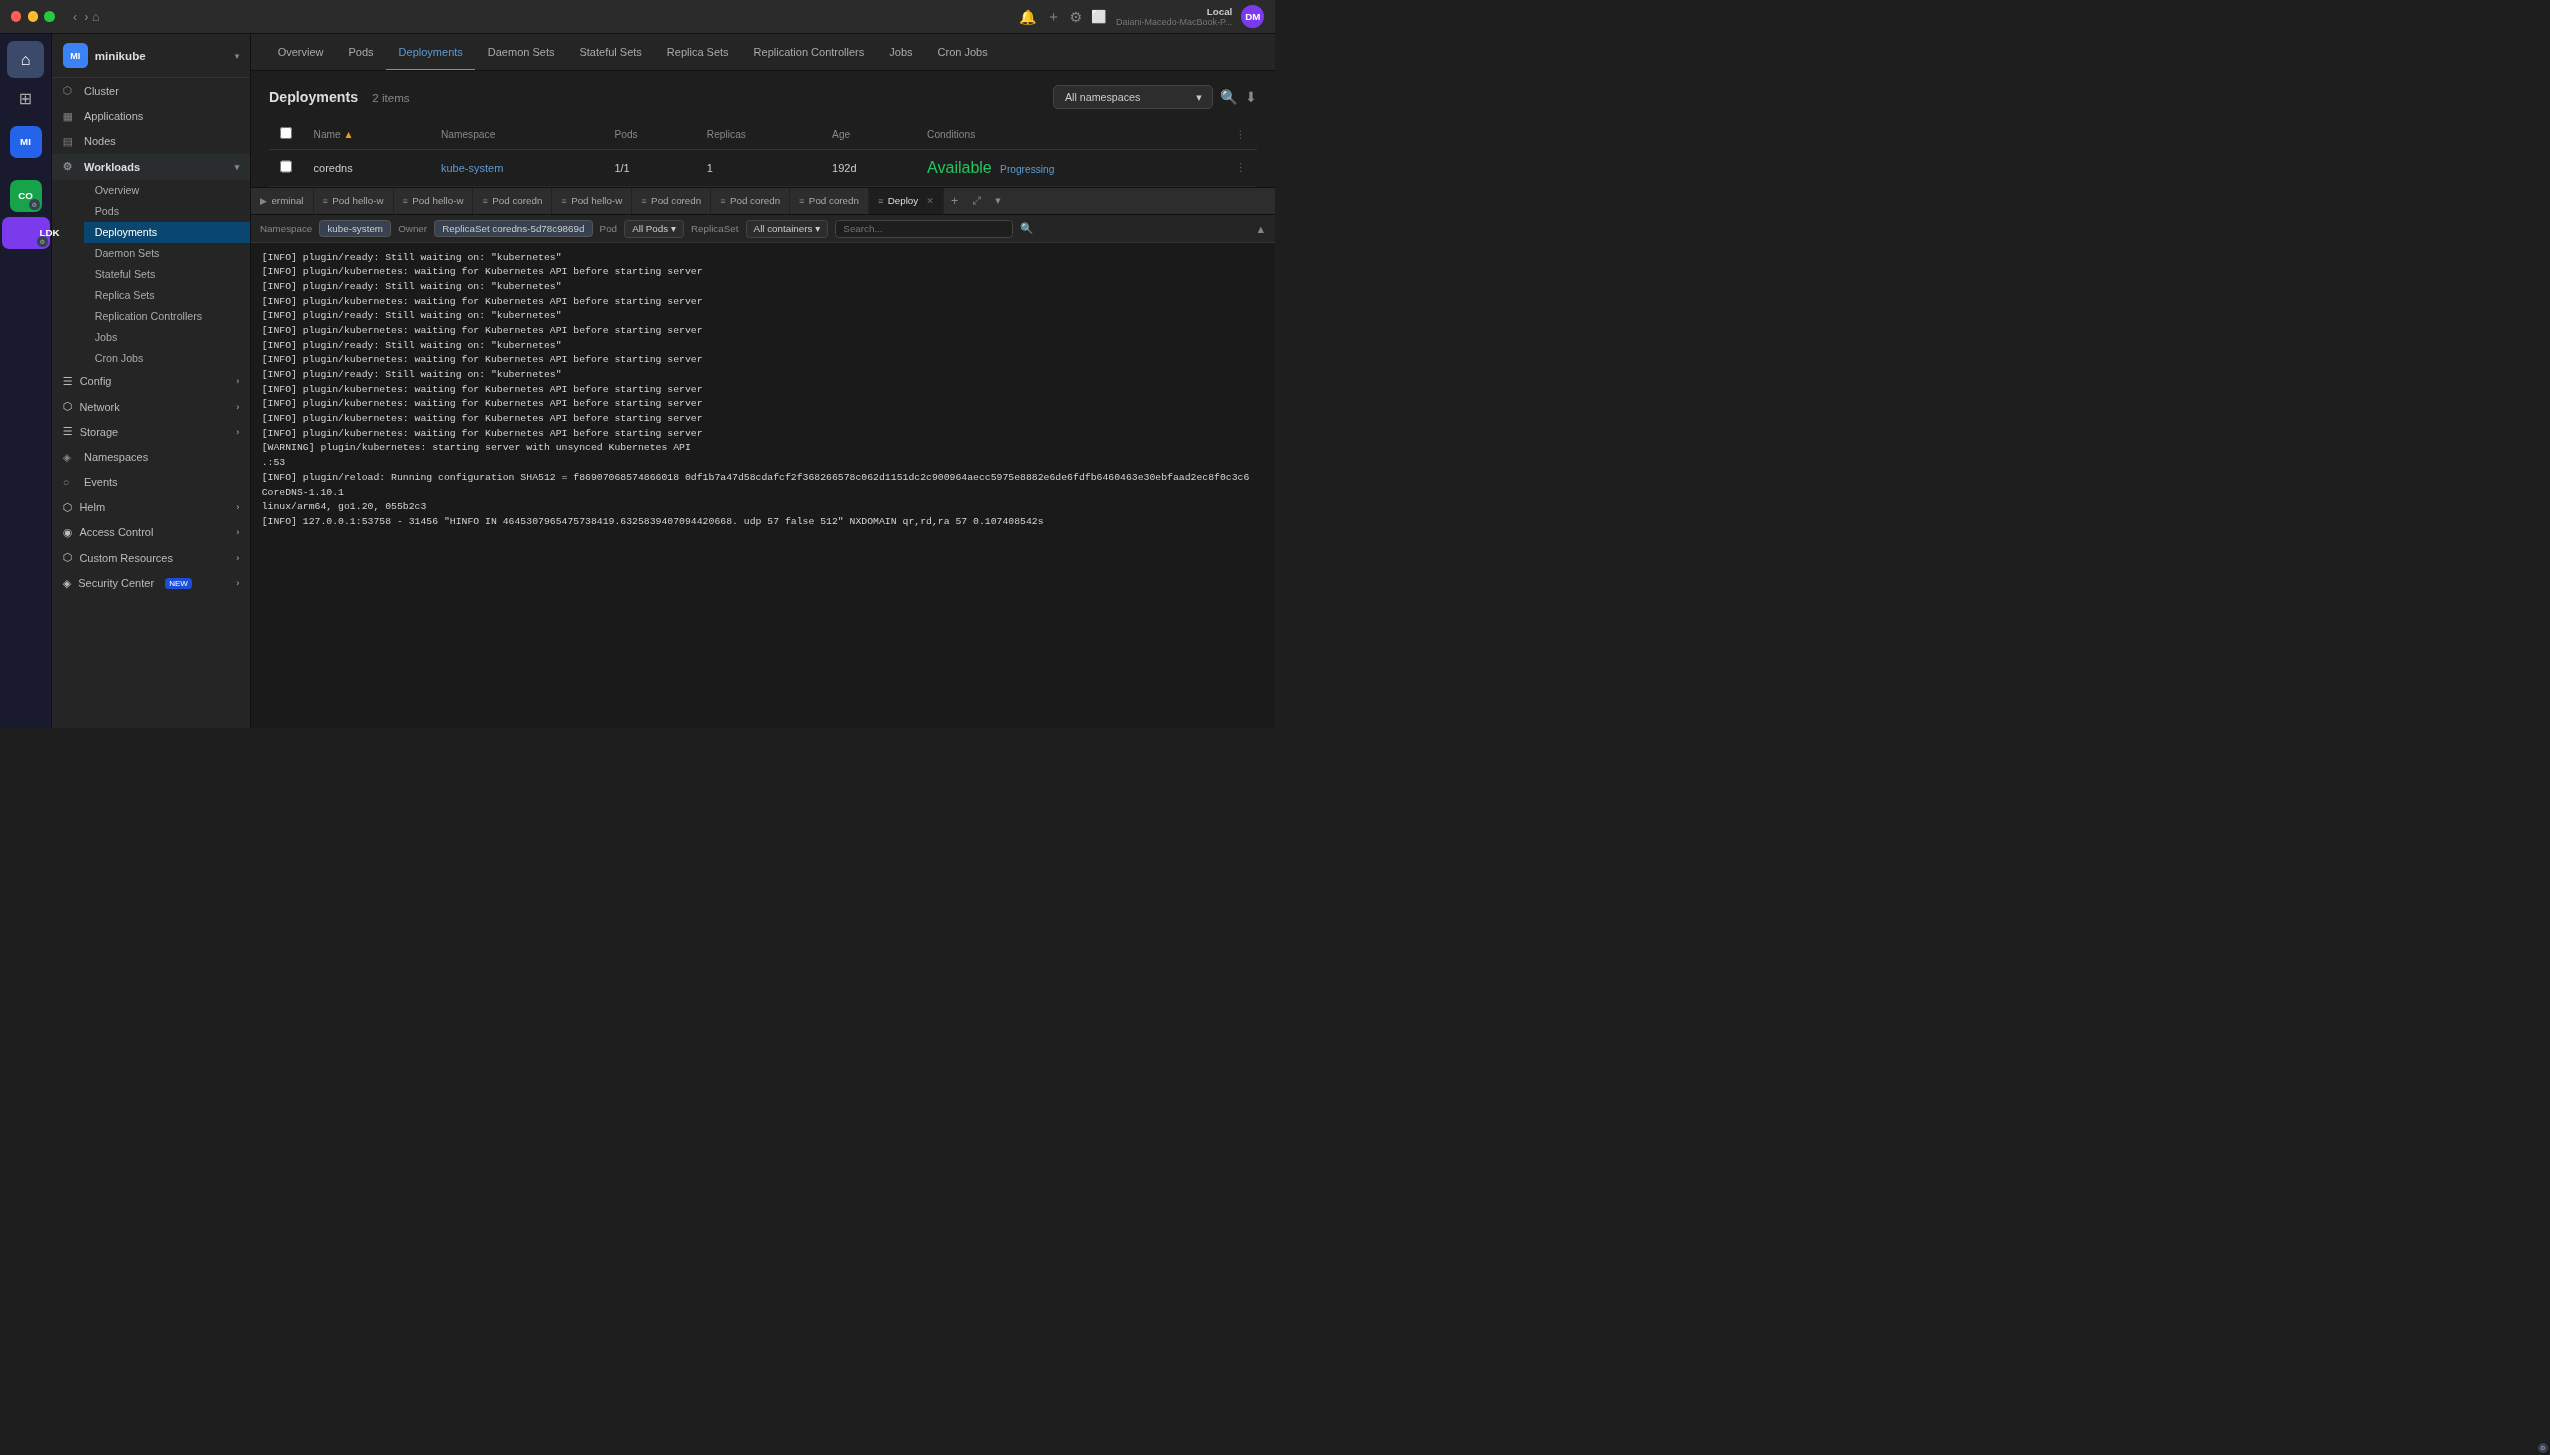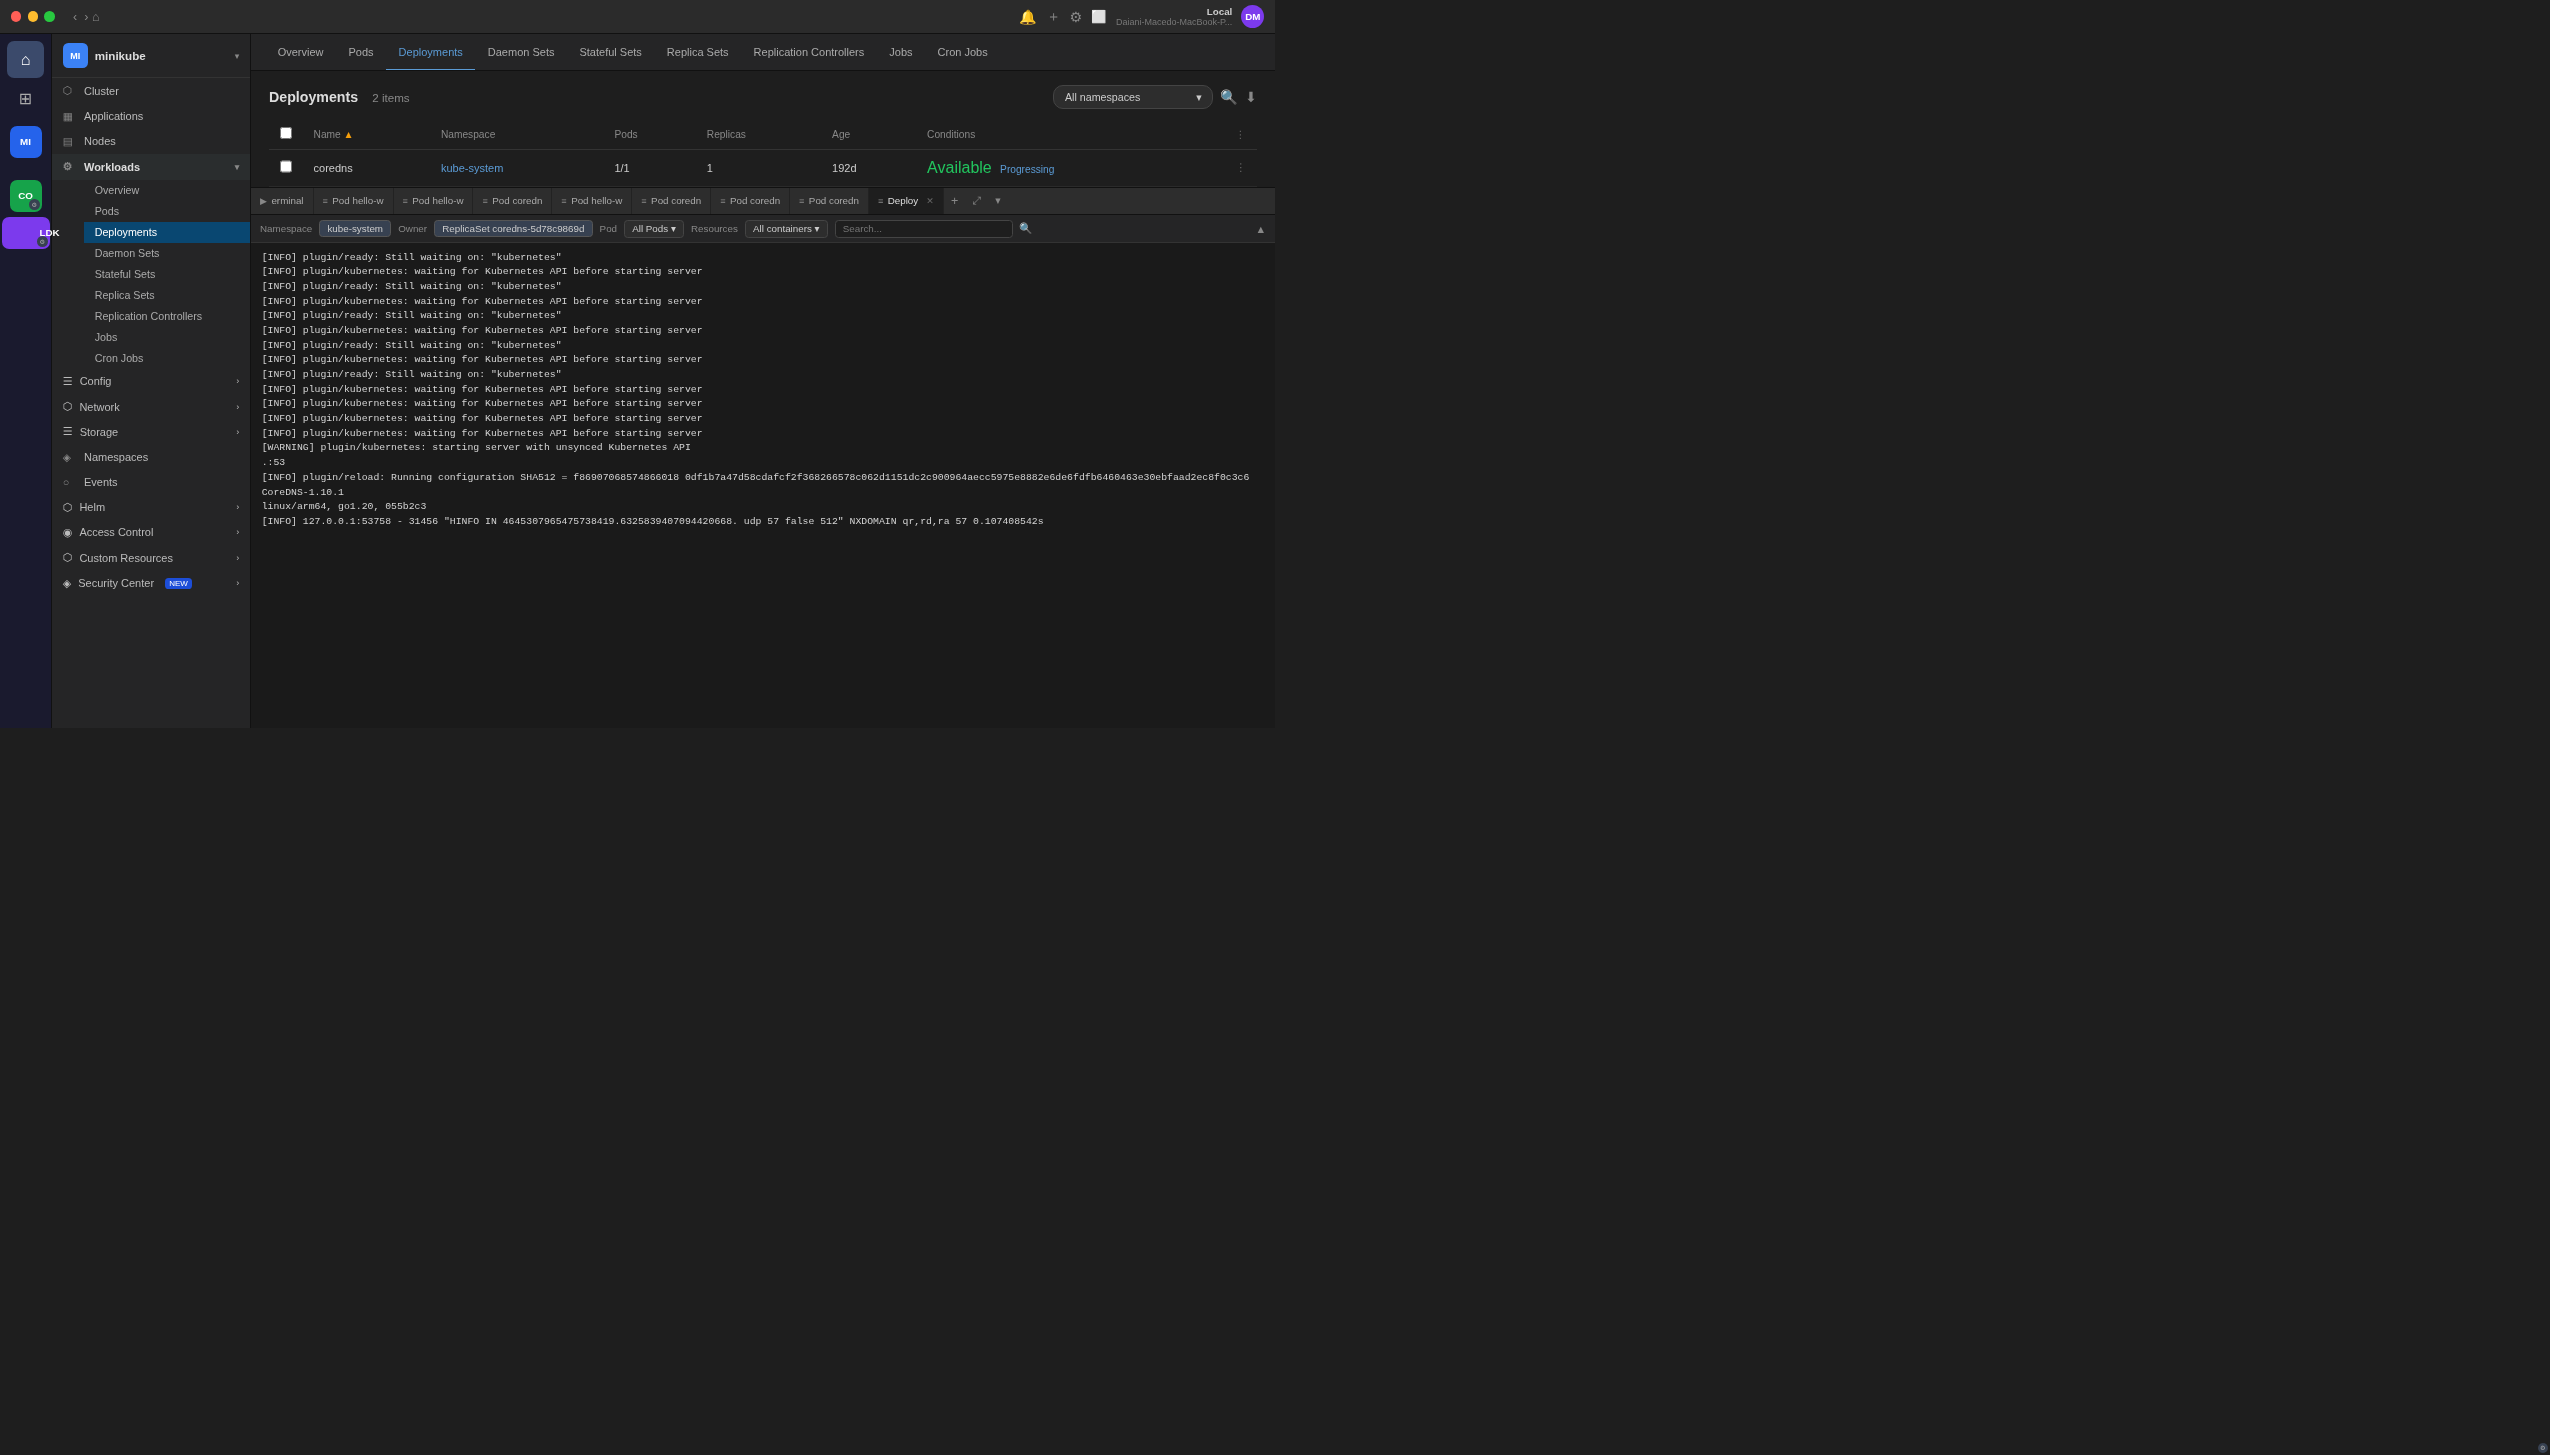--- a/index.html
+++ b/index.html
@@ -64,21 +64,21 @@
 
     
     .content-area { flex: 1; display: flex; flex-direction: column; overflow: hidden; }
 
     
     .table-area { background: #1e1e1e; padding: 14.2px 18px 0; flex-shrink: 0; }
     .table-header-row { display: flex; align-items: center; margin-bottom: 10.7px; }
     .table-title { font-size: 14.2px; font-weight: 600; color: #ddd; }
     .items-count { margin-left: 14.2px; color: #888; font-size: 11.6px; }
     .table-actions { margin-left: auto; display: flex; align-items: center; gap: 7.1px; }
-    .namespace-select { background: #2d2d2d; border: 0.9px solid #444; color: #ccc; padding: 4.5px 10.7px; border-radius: 10px; font-size: 10.7px; display: flex; align-items: center; gap: 7.1px; min-width: 160px; cursor: pointer; }
+    .namespace-select { background: #2d2d2d; border: 0.9px solid #444; color: #ccc; padding: 4.5px 10.7px; border-radius: 5px; font-size: 10.7px; display: flex; align-items: center; gap: 7.1px; min-width: 160px; cursor: pointer; }
     .search-btn, .download-btn { background: none; border: none; color: #888; cursor: pointer; font-size: 14.2px; }
 
     
     .data-table { width: 100%; border-collapse: collapse; }
     .data-table th { text-align: left; padding: 7.1px 10.7px; color: #888; font-size: 10.2px; font-weight: 500; border-bottom: 0.9px solid #333; }
     .data-table td { padding: 9px 10.7px; border-bottom: 0.9px solid #2a2a2a; font-size: 11px; color: #ccc; }
     .checkbox { width: 12.5px; height: 12.5px; border: 0.9px solid #555; border-radius: 2.7px; cursor: pointer; }
     .link-blue { color: #5b9bd5; text-decoration: none; cursor: pointer; }
     .badge-available { color: #22c55e; font-size: 16px; }
     .badge-progressing { color: #5b9bd5; font-size: 10.2px; text-align: right; }
@@ -385,21 +385,21 @@
         <div class="terminal-filter">
           <span class="filter-label">Namespace</span>
           <div class="filter-badge">kube-system</div>
           <span class="filter-label">Owner</span>
           <div class="filter-badge">ReplicaSet coredns-5d78c9869d</div>
           <span class="filter-label">Pod</span>
           <div class="filter-select">
             <span>All Pods</span>
             <span> ▾</span>
           </div>
-          <span class="filter-label">Resources</span>
+          <span class="filter-label">ReplicaSet</span>
           <div class="filter-select">
             <span>All containers</span>
             <span> ▾</span>
           </div>
           <input type="text" class="search-input" placeholder="Search..." style="">
           <span>🔍</span>
           <span class="arrow-up">▲</span>
         </div>
 
         <div class="terminal-content" id="terminal-output">

